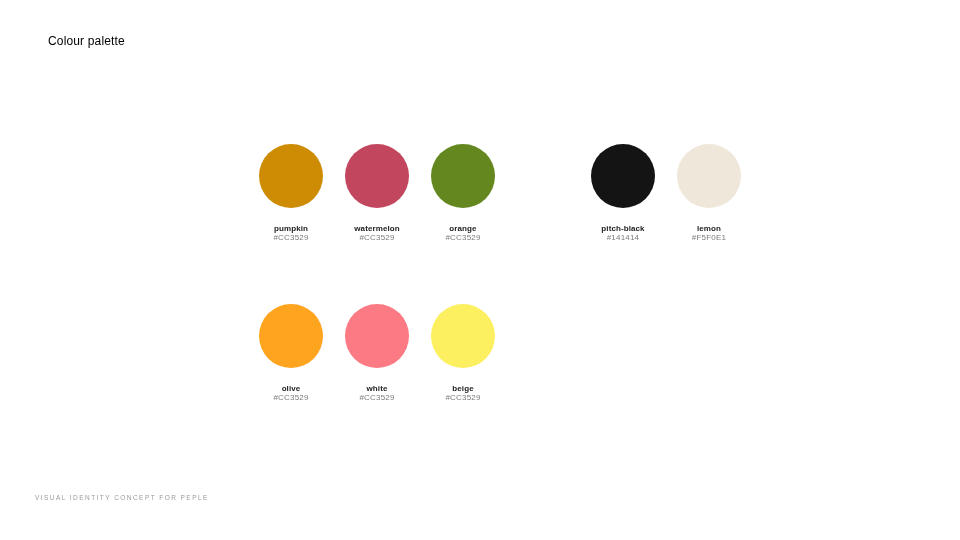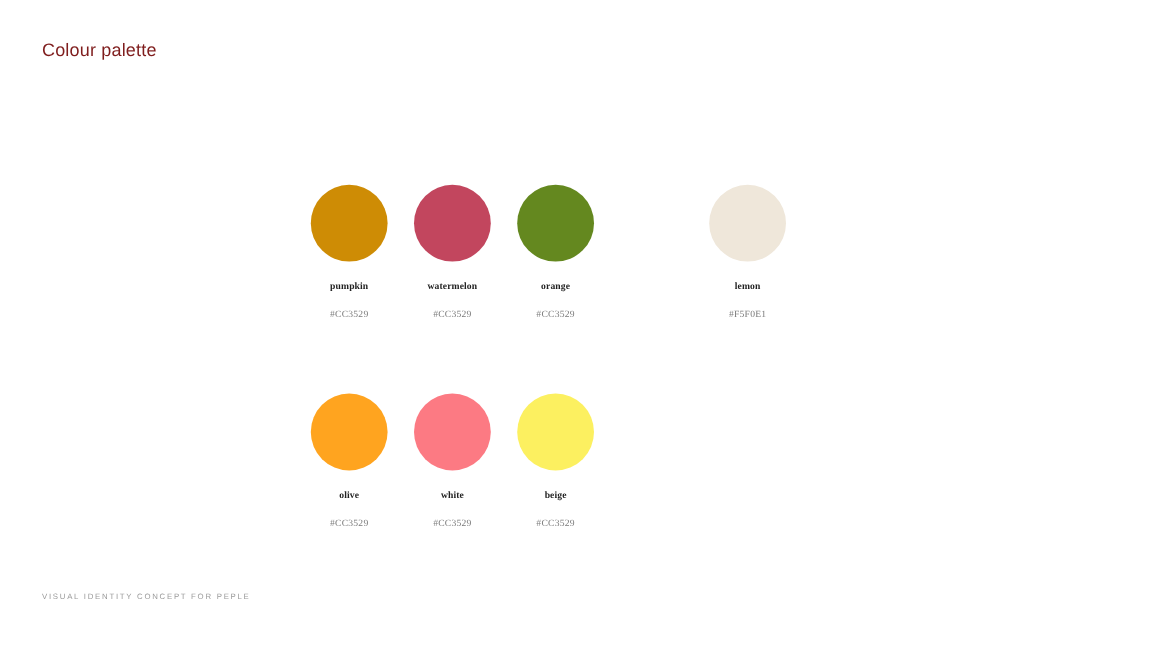--- a/index.html
+++ b/index.html
@@ -18,36 +18,35 @@
   .slide {
     position: relative;
     width: 960px;
     height: 540px;
     background: #FFFFFF;
   }
 
   
   .slide-title {
     position: absolute;
-    left: 35px;
+    left: 48px;
     top: 34px;
-    font-size: 15px;
+    font-size: 12px;
     font-weight: 400;
-    color: #7f1d1d;
+    color: #000000;
     letter-spacing: 0.15px;
     white-space: nowrap;
   }
 
   
   .palette {
     position: absolute;
     left: 248px;
-    top: 154px;
+    top: 144px;
     width: 520px;
-    font-family: Liberation Serif, serif;
   }
   .palette-row {
     display: flex;
     align-items: flex-start;
   }
   .palette-row.row-2 {
     margin-top: 62px;
   }
   .swatch-group {
     display: flex;
@@ -81,21 +80,21 @@
     margin-top: 17px;
     font-size: 8px;
     font-weight: 700;
     color: #222222;
     letter-spacing: 0.1px;
     text-align: center;
     line-height: 1;
     white-space: nowrap;
   }
   .swatch-hex {
-    margin-top: 15px;
+    margin-top: 1px;
     font-size: 8px;
     font-weight: 400;
     color: #7b7b7b;
     letter-spacing: 0.2px;
     text-align: center;
     line-height: 1;
     white-space: nowrap;
   }
 
   
@@ -132,20 +131,25 @@
           </div>
           <div class="swatch">
             <div class="swatch-dot" style="background: rgb(100, 136, 31);"></div>
             <div class="swatch-name">orange</div>
             <div class="swatch-hex">#CC3529</div>
           </div>
         </div>
         <div class="group-gap"></div>
         <div class="swatch-group">
           <div class="swatch">
+            <div class="swatch-dot" style="background: rgb(20, 20, 20);"></div>
+            <div class="swatch-name">pitch-black</div>
+            <div class="swatch-hex">#141414</div>
+          </div>
+          <div class="swatch">
             <div class="swatch-dot" style="background: rgb(239, 231, 218);"></div>
             <div class="swatch-name">lemon</div>
             <div class="swatch-hex">#F5F0E1</div>
           </div>
         </div>
       </div>
       <div class="palette-row row-2">
         <div class="swatch-group">
           <div class="swatch">
             <div class="swatch-dot" style="background: rgb(255, 164, 31);"></div>

